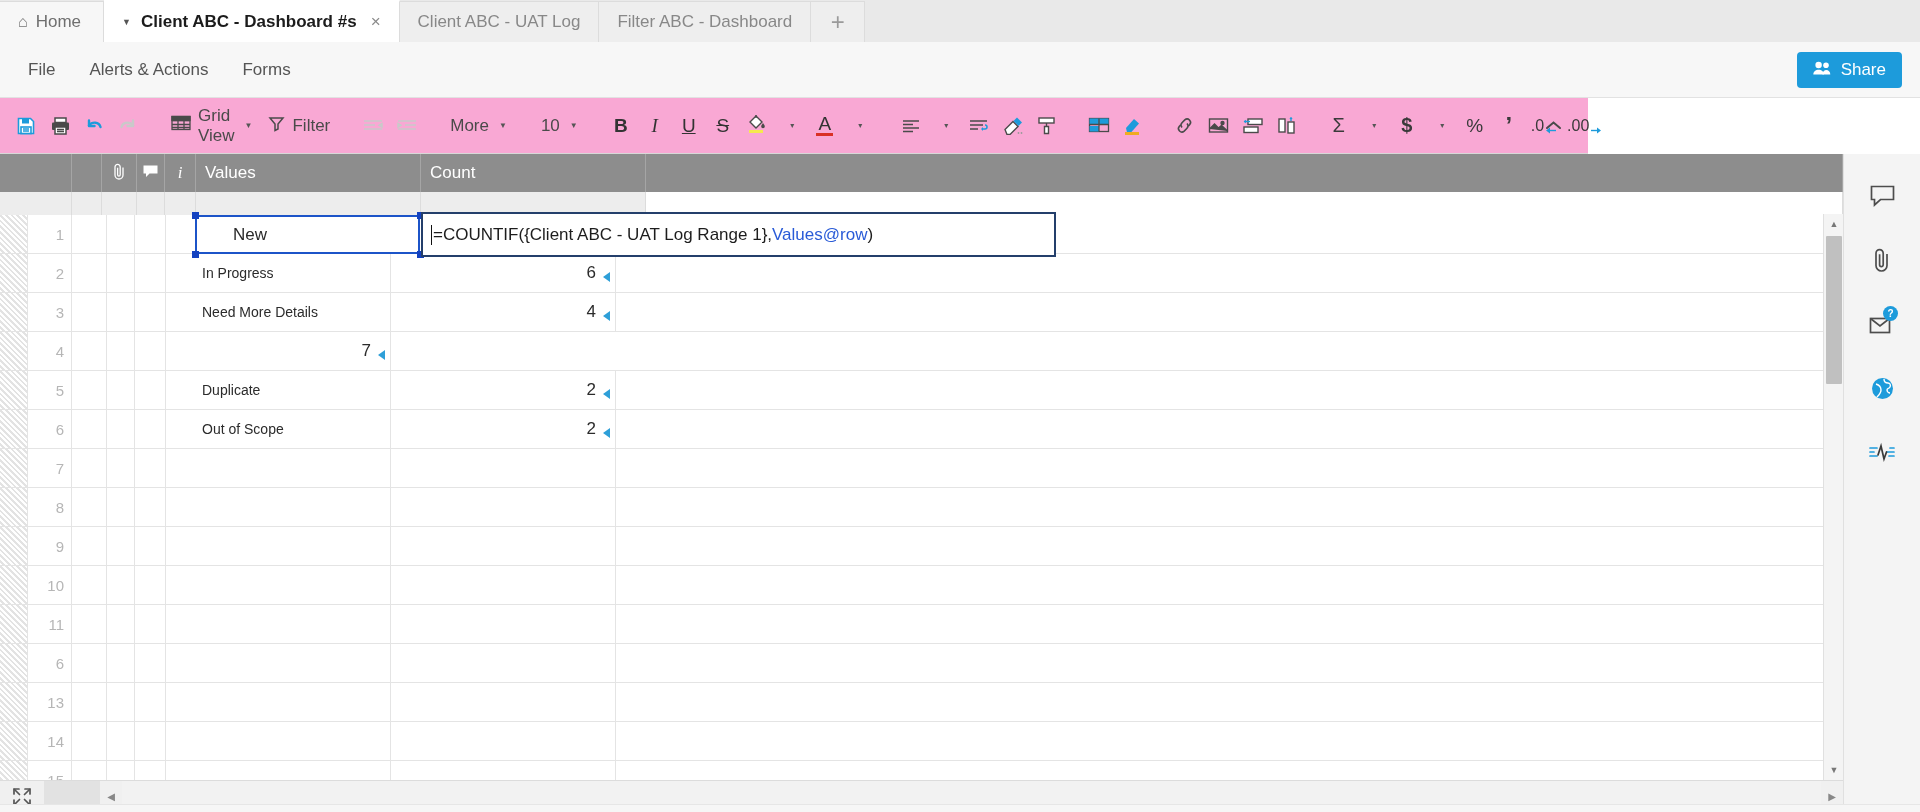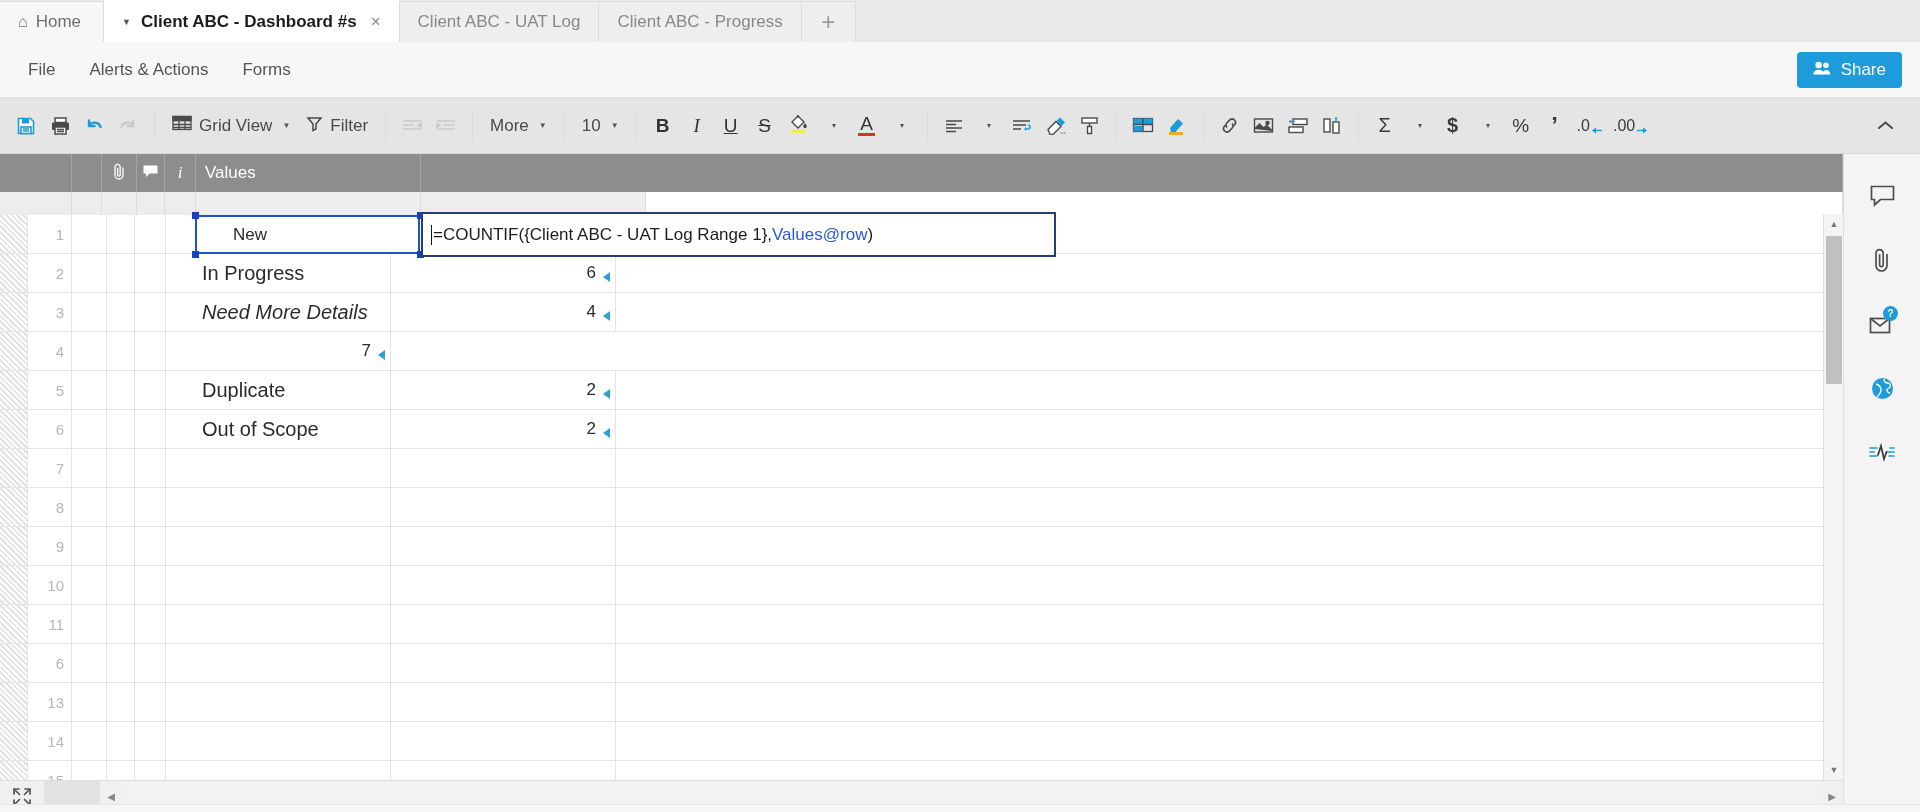--- a/index.html
+++ b/index.html
@@ -51,22 +51,22 @@
   .share-btn {
     position: absolute; right: 18px; top: 10px;
     background: #1d9bdb; color: #fff; border: none; border-radius: 4px;
     height: 36px; padding: 0 16px; font-size: 17px;
     display: flex; align-items: center; gap: 9px; cursor: pointer;
     font-family: "Liberation Sans", sans-serif;
   }
 
   
   .toolbar {
-    position: absolute; top: 98px; left: 0; width: 1920px; height: 56px;
-    background: #e5e5e5; display: flex; align-items: center;
+    position: absolute; top: 98px; left: 0; width: 1588px; height: 56px;
+    background: #f9a8d4; display: flex; align-items: center;
     border-bottom: 1px solid #d8d8d8;
   }
   .tb-group { display: flex; align-items: center; height: 38px; padding: 0 9px; }
   .tb-sep { width: 1px; height: 30px; background: #dcdcdc; }
   .tb-btn {
     min-width: 34px; height: 34px; display: flex; align-items: center;
     justify-content: center; cursor: pointer; color: #4a4a4a;
     font-size: 19px; padding: 0 5px; border-radius: 3px;
   }
   .tb-btn.wide { padding: 0 8px; gap: 7px; font-size: 17px; color: #4a4a4a; min-width: auto; }
@@ -105,21 +105,21 @@
     width: 44px; border-right: 1px solid #e4e4e4; height: 38px;
     display: flex; align-items: center; justify-content: flex-end;
     padding-right: 7px; font-size: 15px; color: #b6b6b6;
   }
   .cell-sm2 { width: 35px; border-right: 1px solid #e4e4e4; height: 38px; }
   .cell-sm3 { width: 28px; border-right: 1px solid #e4e4e4; height: 38px; }
   .cell-sm4 { width: 31px; border-right: 1px solid #e4e4e4; height: 38px; }
   .cell-values {
     width: 224px; border-right: 1px solid #e4e4e4; height: 38px;
     display: flex; align-items: center; padding-left: 36px;
-    font-size: 20px; color: #2b2b2b;
+    font-size: 14px; color: #2b2b2b;
   }
   .cell-count {
     width: 225px; border-right: 1px solid #e4e4e4; height: 38px;
     display: flex; align-items: center; justify-content: flex-end;
     padding-right: 19px; font-size: 17px; color: #2b2b2b; position: relative;
   }
   .formula-tri {
     position: absolute; right: 5px; top: 50%; transform: translateY(-1px);
     width: 0; height: 0;
     border-top: 5px solid transparent; border-bottom: 5px solid transparent;
@@ -207,21 +207,21 @@
     </div>
     <div class="tab active">
       <span class="caret">▼</span>
       <span>Client ABC - Dashboard #s</span>
       <span class="closer">×</span>
     </div>
     <div class="tab">
       <span>Client ABC - UAT Log</span>
     </div>
     <div class="tab">
-      <span>Client ABC - Progress</span>
+      <span>Filter ABC - Dashboard</span>
     </div>
     <div class="tab-add">+</div>
   </div>
 
   <div class="menubar">
     <div class="menu-item">File</div>
     <div class="menu-item">Alerts &amp; Actions</div>
     <div class="menu-item">Forms</div>
     <button class="share-btn">
       <span>
@@ -508,20 +508,21 @@
         <span class="gh-icon">
           <svg width="15" height="13" viewBox="0 0 15 13" fill="#fff">
               <path d="M0.5 0.5h14v8h-8l-3.5 3.5V8.5h-2.5z"></path>
             </svg>
         </span>
       </div>
       <div class="gh center" style="width:31px;">
         <span class="gh-icon" style="font-style:italic;font-family:'Liberation Serif',serif;font-size:17px;">i</span>
       </div>
       <div class="gh" style="width:225px;">Values</div>
+      <div class="gh" style="width:225px;">Count</div>
       <div class="gh" style="flex:1;"></div>
     </div>
 
     <div class="subhead">
       <div class="sh" style="width:72px;"></div>
       <div class="sh" style="width:30px;"></div>
       <div class="sh" style="width:35px;"></div>
       <div class="sh" style="width:28px;"></div>
       <div class="sh" style="width:31px;"></div>
       <div class="sh" style="width:225px;"></div>
@@ -552,21 +553,21 @@
             <span class="formula-tri"></span>
           </div>
           <div class="cell-rest"></div>
         </div>
         <div class="row">
           <div class="cell-drag"></div>
           <div class="cell-num">3</div>
           <div class="cell-sm2"></div>
           <div class="cell-sm3"></div>
           <div class="cell-sm4"></div>
-          <div class="cell-values" style="width: 225px; font-style: italic;">Need More Details</div>
+          <div class="cell-values" style="width: 225px;">Need More Details</div>
           <div class="cell-count">
             <span>4</span>
             <span class="formula-tri"></span>
           </div>
           <div class="cell-rest"></div>
         </div>
         <div class="row">
           <div class="cell-drag"></div>
           <div class="cell-num">4</div>
           <div class="cell-sm2"></div>

